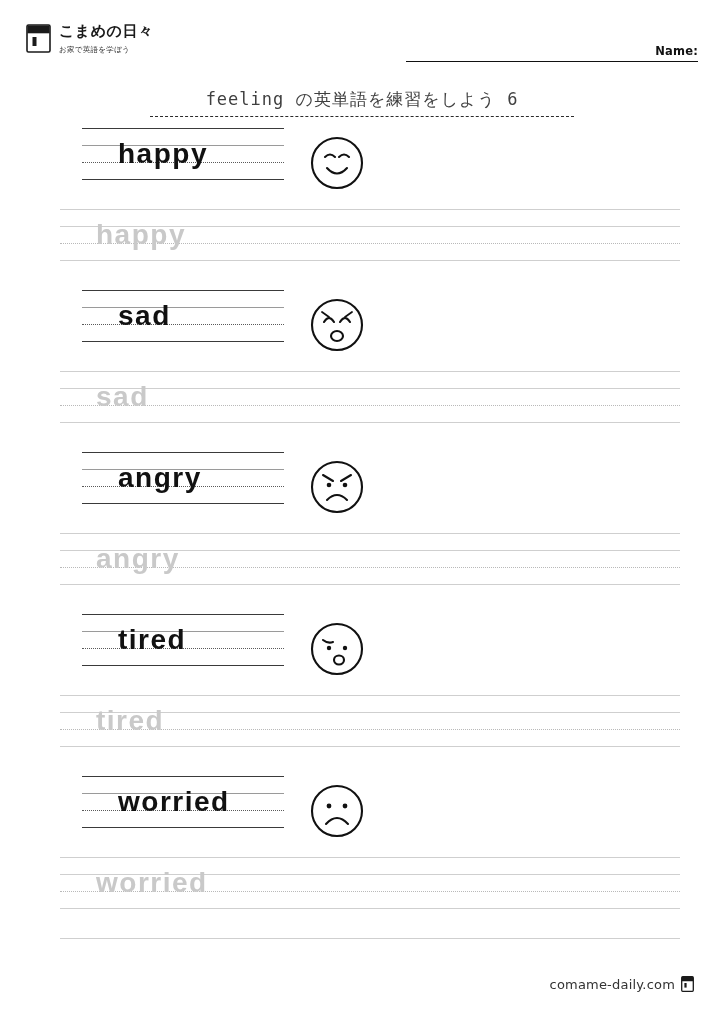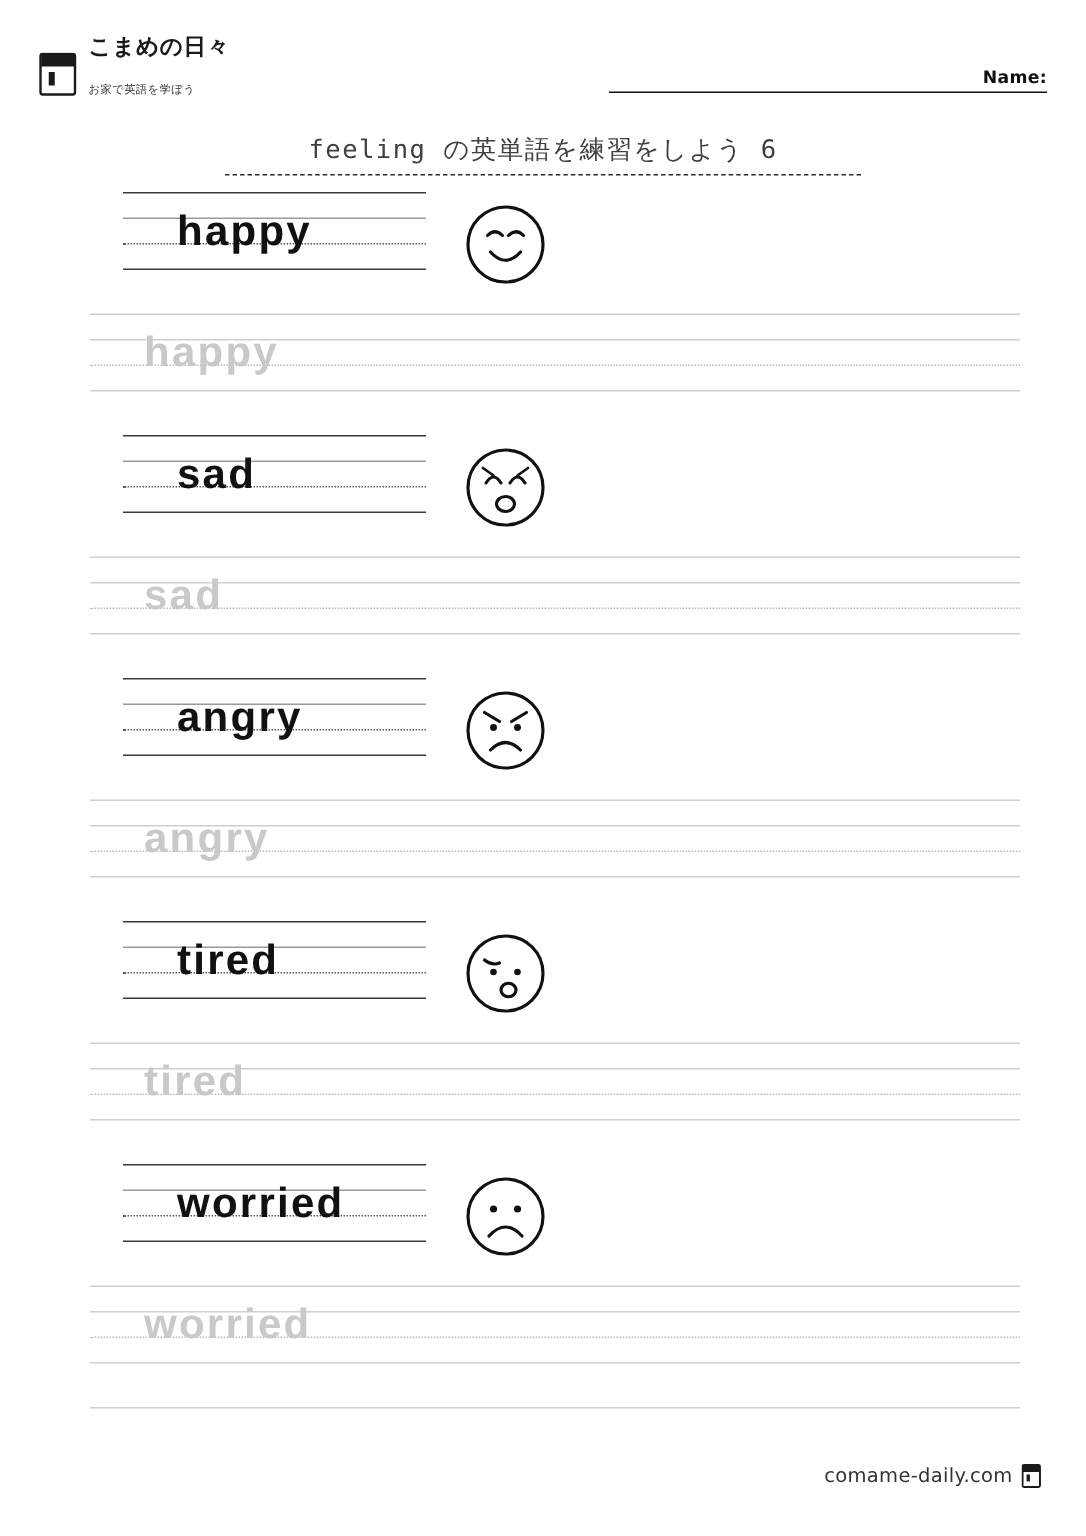--- a/index.html
+++ b/index.html
@@ -22,21 +22,21 @@
     top: 22px;
     left: 26px;
     width: 672px;
     height: 56px;
   }
   .brand {
     position: absolute;
     left: 0;
     top: 0;
     display: flex;
-    align-items: flex-end;
+    align-items: flex-start;
   }
   .brand-icon {
     width: 26px;
     height: 30px;
     margin-top: 2px;
     margin-right: 7px;
   }
   .brand-text {
     display: flex;
     flex-direction: column;
@@ -46,21 +46,21 @@
     font-size: 15px;
     font-weight: bold;
     letter-spacing: 0.5px;
     line-height: 1.25;
     color: #1a1a1a;
   }
   .brand-sub {
     font-size: 7.5px;
     color: #333;
     letter-spacing: 0.3px;
-    margin-top: 14px;
+    margin-top: 4px;
   }
   .name-field {
     position: absolute;
     right: 0;
     top: 22px;
     width: 292px;
     text-align: right;
   }
   .name-label {
     font-size: 11.5px;

